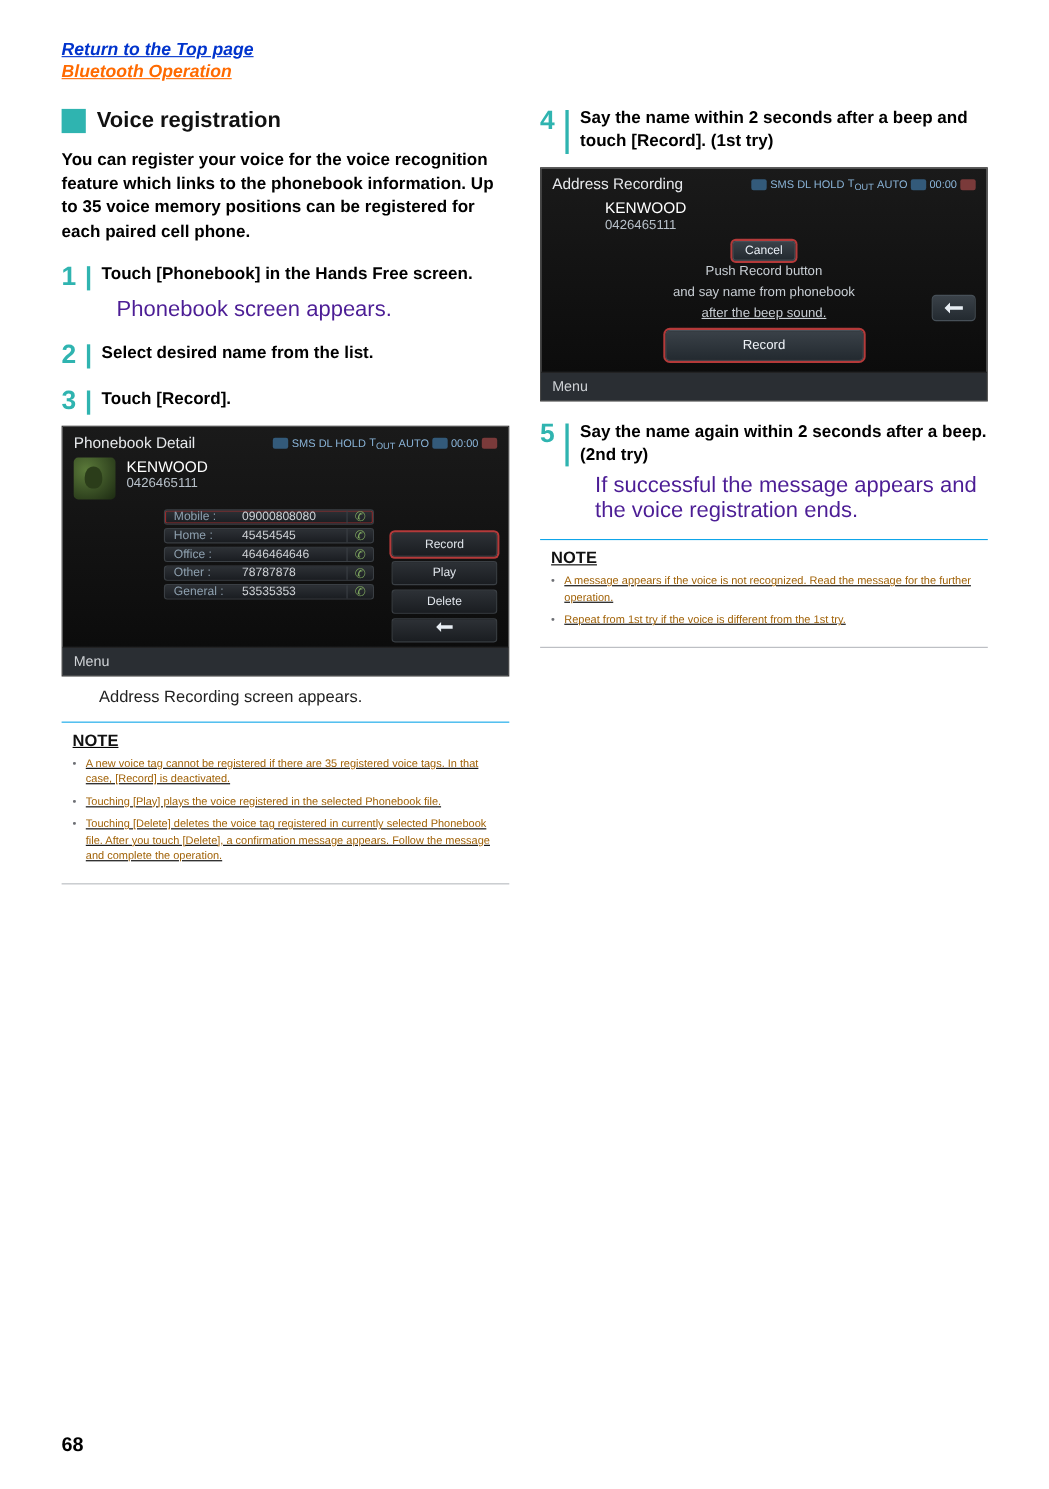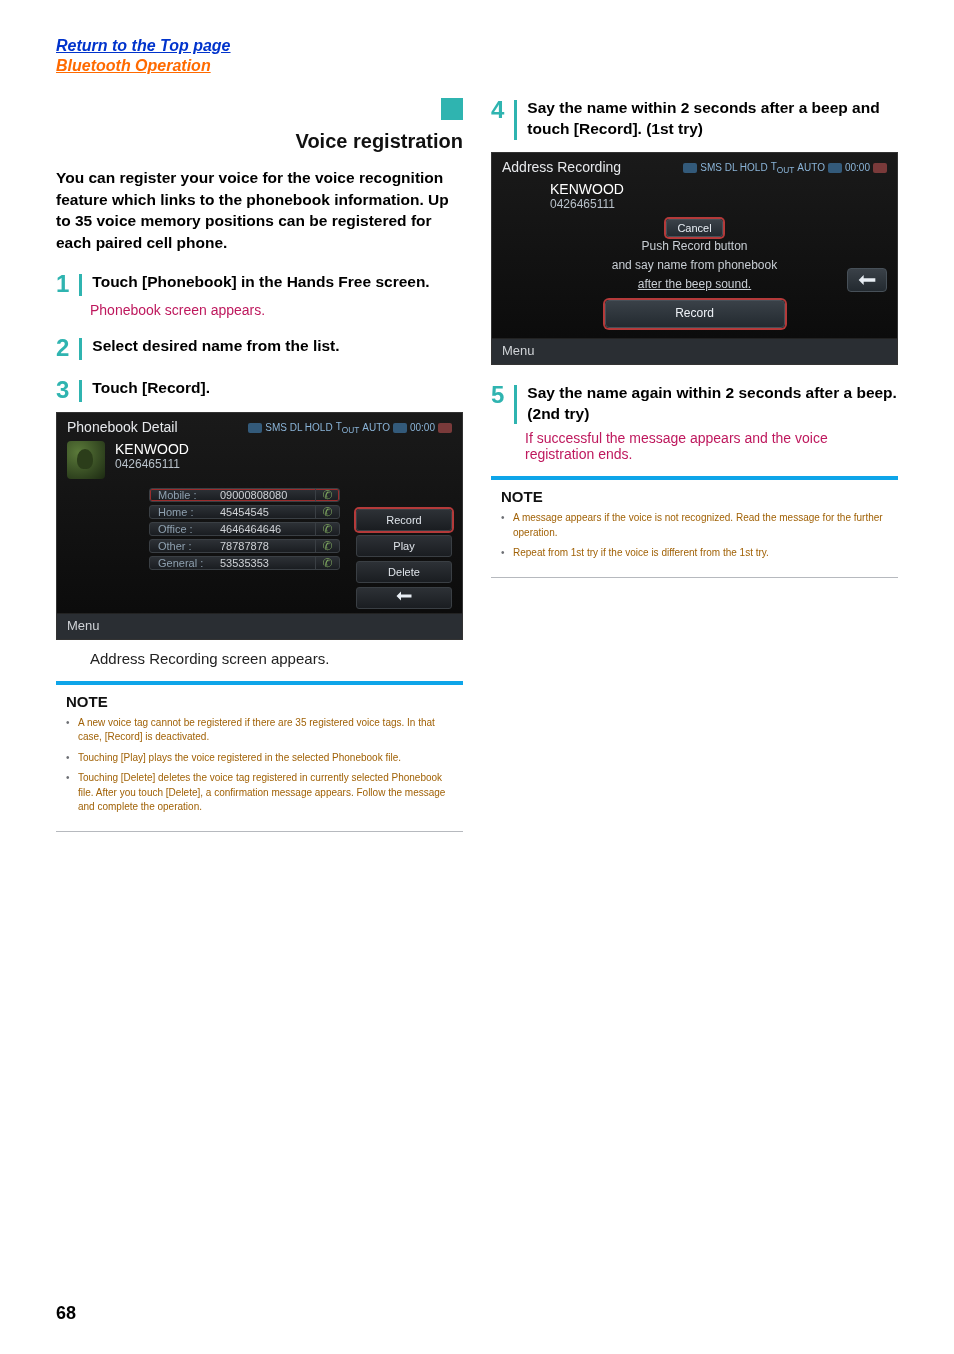--- a/index.html
+++ b/index.html
@@ -33,21 +33,20 @@
     margin-top: 22px;
   }
   .col { flex: 1 1 0; min-width: 0; }
 
   
   .sec-head {
     display: flex;
     align-items: flex-end;
     gap: 10px;
     margin-bottom: 14px;
-    flex-direction: column;
   }
   .sec-bar {
     width: 22px;
     height: 22px;
     background: #2fb4b0;
   }
   .sec-title {
     font-size: 20px;
     font-weight: 800;
     color: #111;
@@ -75,24 +74,24 @@
     margin-top: 2px;
   }
   .step-text {
     font-size: 15.5px;
     font-weight: 800;
     line-height: 1.35;
     color: #000;
     flex: 1;
   }
   .step-sub {
-    margin-left: 34px;
+    margin-left: 50px;
     margin-top: 6px;
-    font-size: 14px;
-    color: #be185d;
+    font-size: 20px;
+    color: #4c1d95;
   }
 
   
   .screenshot {
     margin-top: 10px;
     width: 100%;
     background: linear-gradient(#1a1a1a, #0a0a0a);
     border: 1px solid #333;
     color: #cfd2d6;
     font-size: 12px;
@@ -184,23 +183,24 @@
   }
   .ar-back {
     float:right; width:40px; height:24px; margin-top:-26px;
     background: linear-gradient(#3a4148,#232a30); border:1px solid #475058; border-radius:4px;
     display:flex; align-items:center; justify-content:center;
   }
 
   
   .note-box {
     margin-top: 14px;
-    border-top: 4px solid #0ea5e9;
+    border-top: 1px solid #0ea5e9;
     border-bottom: 1px solid #b6b9be;
     padding: 8px 10px 10px 10px;
+    text-decoration: underline;
   }
   .note-title {
     font-weight: 800;
     font-size: 15px;
     color: #111;
     margin-bottom: 6px;
   }
   .note-box ul { list-style: none; padding: 0; margin: 0; }
   .note-box li {
     color: #a16207;

